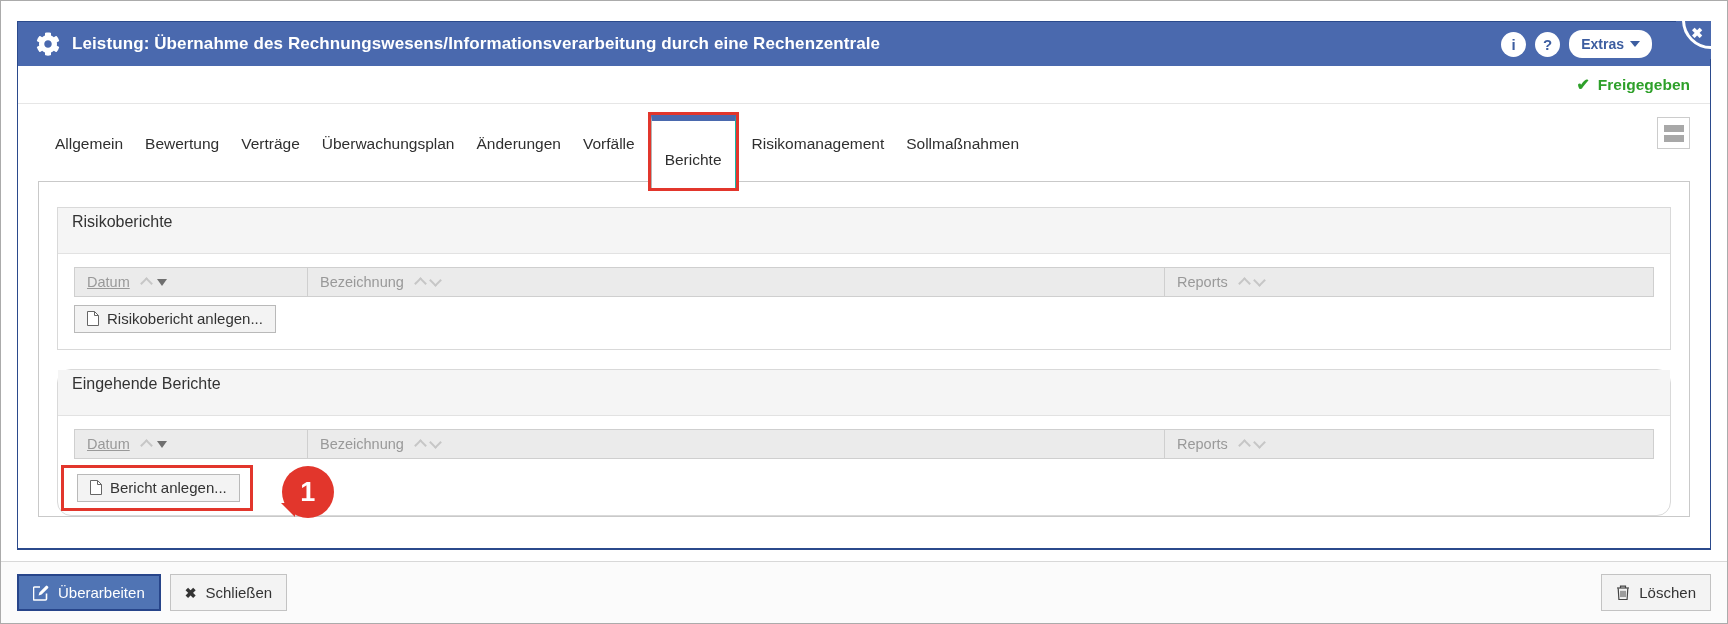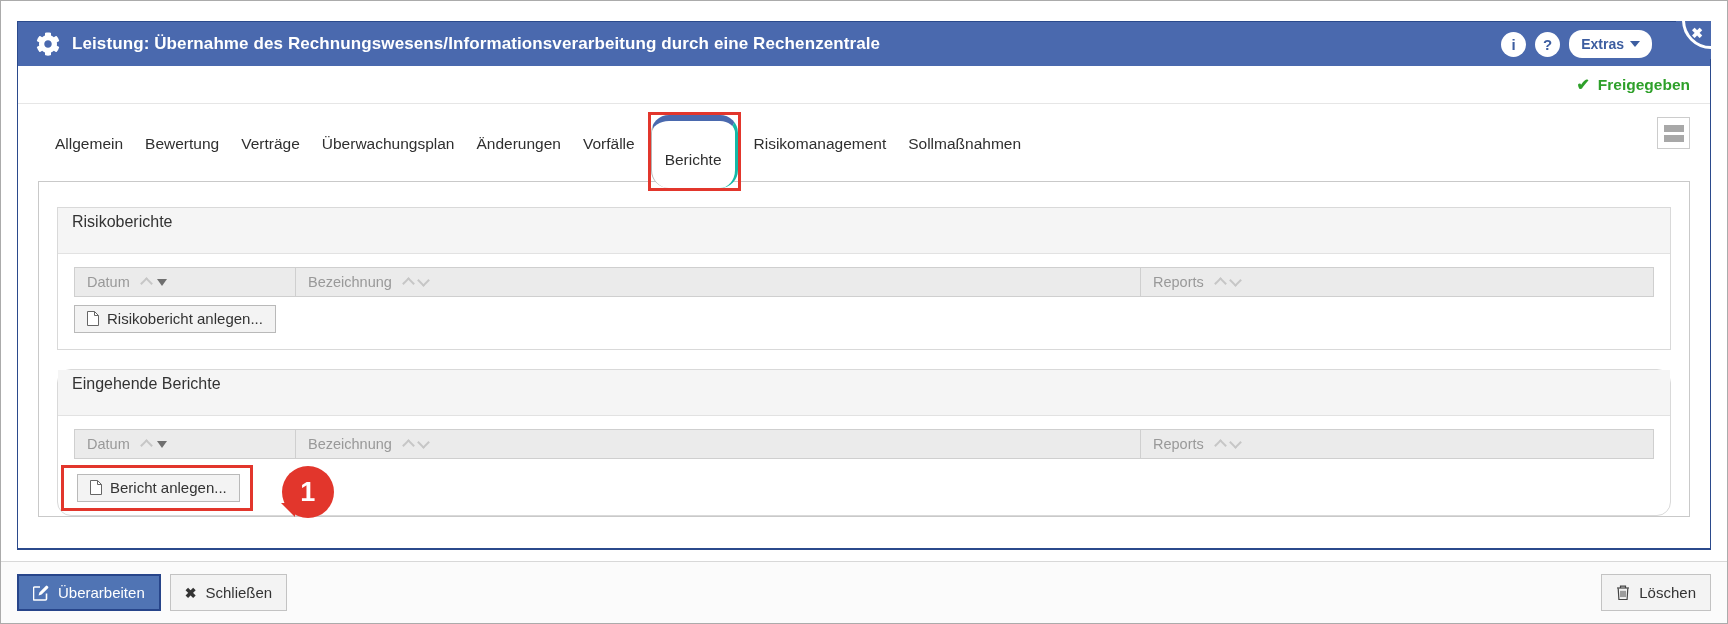--- a/index.html
+++ b/index.html
@@ -32,38 +32,38 @@
                justify-content:flex-end; padding-right:20px; gap:8px; }
   .check { color:#2ea02a; font-size:16px; font-weight:bold; }
   .statuslabel { color:#2ea02a; font-size:15.5px; font-weight:bold; }
 
   
   .tabrow { height:77px; position:relative; display:flex; align-items:flex-start; padding-left:26px; }
   .tab { margin-top:25px; padding:6px 11px; font-size:15.5px; color:#2f2f2f; white-space:nowrap;
          background:none; border:none; font-family:inherit; }
   .tabactive-wrap { border:3px solid #e2362c; height:79px; margin:8px 2px 0; box-sizing:border-box; z-index:2; }
   .tabactive { height:100%; box-sizing:border-box; border-top:6px solid #4a69ae; border-left:1px solid #b5b5b5;
-               border-right:3px solid #14b8a6; background:#fff; padding:11px 13px 0; font-size:15.5px;
-               color:#2f2f2f; white-space:nowrap;border-radius:18px; }
+               border-right:1px solid #14b8a6; background:#fff; padding:11px 13px 0; font-size:15.5px;
+               color:#2f2f2f; white-space:nowrap; }
   .listbtn { position:absolute; right:20px; top:13px; width:33px; height:32px; border:1px solid #ccc;
              background:#fff; display:flex; flex-direction:column; align-items:center; justify-content:center; gap:3px; }
   .listbtn .bar { width:20px; height:7px; background:#a8a8a8; }
 
   
   .panel { margin:0 20px; border:1px solid #c9c9c9; height:336px; box-sizing:border-box; padding:25px 18px; }
   .section { border:1px solid #d9d9d9; }
   .section.second { margin-top:19px;border-radius:14px; }
   .sec-title { background:#f5f5f5; border-bottom:1px solid #e2e2e2; padding:5px 14px 22px; font-size:16px; color:#333; }
   .sec-body { padding:13px 16px 16px; }
   .sec-body.tight { padding-bottom:4px; }
   .thead { display:flex; height:30px; background:#ebebeb; border:1px solid #cfcfcf; box-sizing:border-box;
            align-items:stretch; color:#999; font-size:14.5px; }
   .th { display:flex; align-items:center; gap:12px; padding-left:12px; box-sizing:border-box; }
-  .th + .th { border-left:1px solid #cfcfcf; }
-  .th.datum { width:220px; }
+  .th + .th { border-left:1px solid #cfcfcf;margin-left:12px; }
+  .th.datum { width:220px;text-decoration:underline; }
   .th.bez { width:845px; }
   .th.rep { flex:1; }
   .sorticons { display:inline-flex; align-items:center; gap:6px; }
   .chev { width:7px; height:7px; border-left:2px solid #c6c6c6; border-top:2px solid #c6c6c6; display:inline-block; }
   .chev.up { transform:rotate(45deg); margin-top:3px; }
   .chev.dn { transform:rotate(225deg); margin-top:-3px; }
   .tri-dn { width:0; height:0; border-left:5px solid transparent; border-right:5px solid transparent;
             border-top:7px solid #6f6f6f; display:inline-block; margin-top:1px; }
 
   .btnrow { margin-top:8px; position:relative; }

